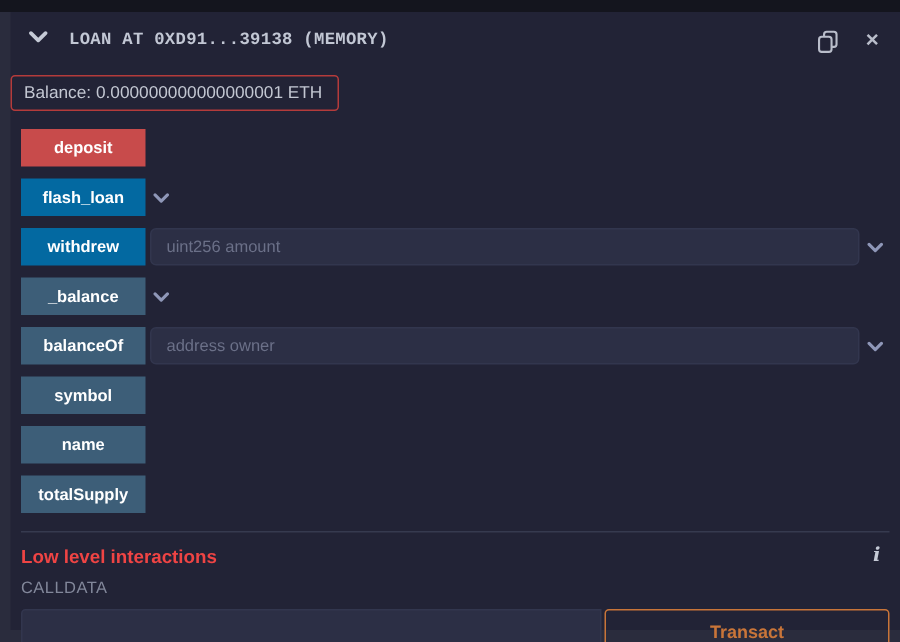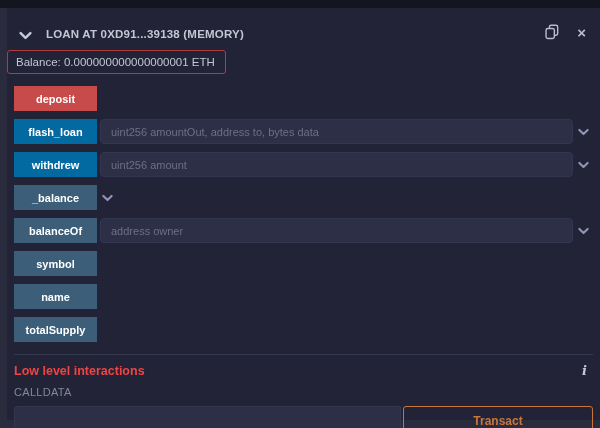--- a/index.html
+++ b/index.html
@@ -14,23 +14,24 @@
     position: absolute; top: 0; left: 0; width: 600px; height: 8px;
     background: #14151e;
   }
   .card {
     position: absolute; left: 7px; top: 8px; width: 593px; height: 412px;
     background: #222336;
   }
 
   
   .card-header {
-    display: flex; align-items: flex-end;
+    display: flex; align-items: flex-start;
     padding: 12px 10px 0 12px;
     height: 32px;
+    font-family: Liberation Mono, monospace;
   }
   .collapse-caret { cursor: pointer; display: flex; align-items: center; }
   .card-title {
     margin-left: 14px;
     color: #c2c7d4; font-size: 11.5px; font-weight: 600; letter-spacing: .2px;
   }
   .header-spacer { flex: 1; }
   .icon-btn { cursor: pointer; display: flex; align-items: center; margin-left: 16px; }
   .close-x {
     color: #b9bdca; font-size: 15px; font-weight: 700; line-height: 1;
@@ -132,21 +133,20 @@
 
   
   <div class="fn-area">
 
     <div class="fn-row">
       <button class="fn-btn red">deposit</button>
     </div>
 
     <div class="fn-row">
       <button class="fn-btn orange">flash_loan</button>
-      <input class="fn-input" placeholder="uint256 amountOut, address to, bytes data" style="">
       <span class="row-chevron">
         <svg width="11" height="8" viewBox="0 0 16 10">
             <path d="M2 2l6 6 6-6" stroke="#8f97b8" stroke-width="3" fill="none" stroke-linecap="round" stroke-linejoin="round"></path>
           </svg>
       </span>
     </div>
 
     <div class="fn-row">
       <button class="fn-btn orange">withdrew</button>
       <input class="fn-input" placeholder="uint256 amount" style="">

